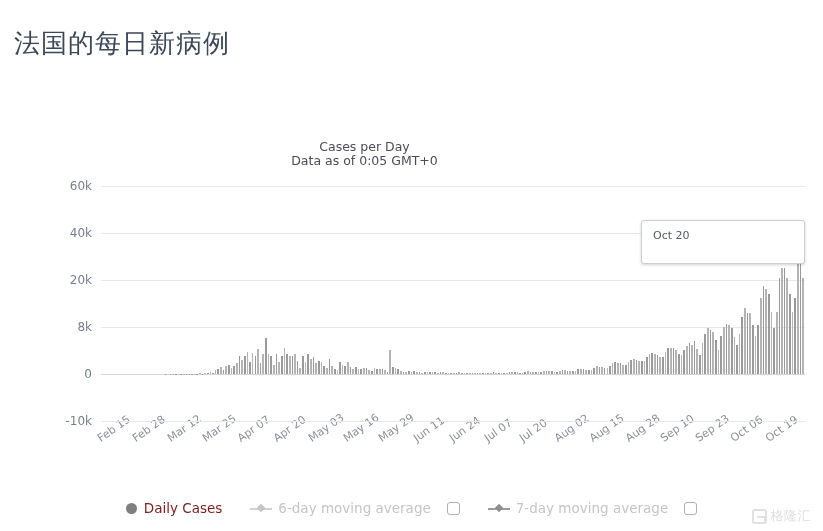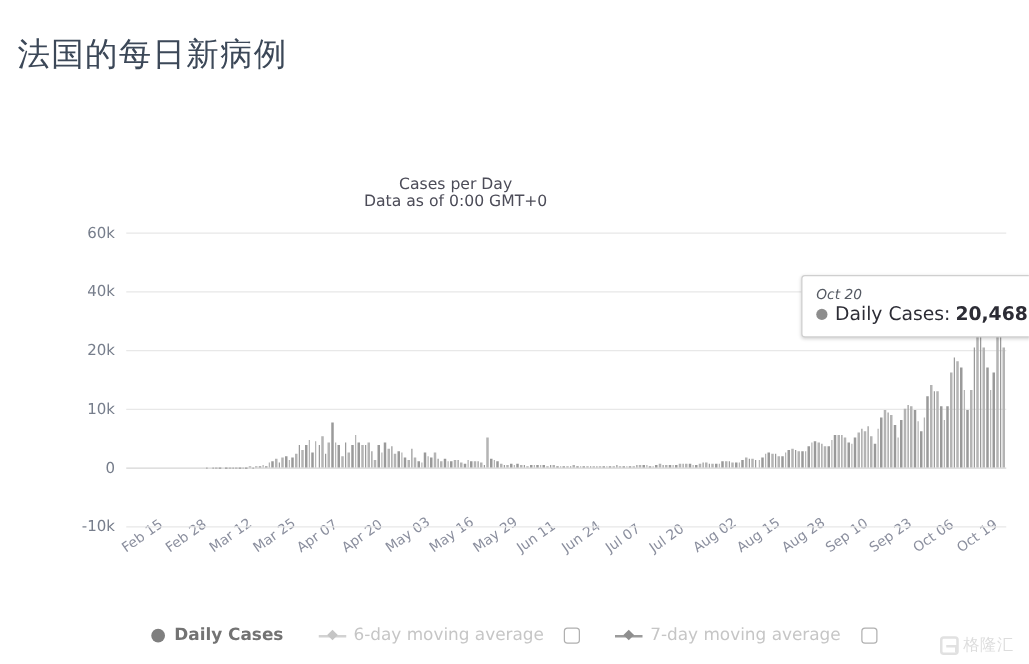--- a/index.html
+++ b/index.html
@@ -107,22 +107,21 @@
     padding: 8px 11px 9px 11px;
     background: #ffffff;
     border: 1px solid #cfcfcf;
     border-radius: 3px;
     box-shadow: 0 1px 3px rgba(0,0,0,.18);
     z-index: 20;
   }
   .tooltip .tt-date {
     font-size: 11px;
     color: #555a63;
-    margin-bottom: 0;
-    font-style: italic;
+    margin-bottom: 12px;
   }
   .tooltip .tt-row {
     display: flex;
     align-items: center;
     font-size: 15px;
     color: #2c2c35;
     white-space: nowrap;
   }
   .tt-dot {
     width: 9px; height: 9px;
@@ -143,22 +142,22 @@
     justify-content: center;
     gap: 0;
     font-size: 13.5px;
   }
   .legend-item {
     display: flex;
     align-items: center;
     margin: 0 14px;
   }
   .legend-item.active .legend-label {
-    color: #737373;
-    font-weight: bold;
+    color: #7f1d1d;
+    font-weight: normal;
   }
   .legend-label { color: #c6c6c6; white-space: nowrap; }
   .lg-dot {
     width: 11px; height: 11px;
     border-radius: 50%;
     background: #7f7f7f;
     margin-right: 7px;
   }
   .lg-line {
     position: relative;
@@ -222,26 +221,26 @@
   }
 </style>
 </head>
 <body>
 
 <div id="page">
 
   <div class="page-title">法国的每日新病例</div>
 
   <div class="chart-sub l1">Cases per Day</div>
-  <div class="chart-sub l2">Data as of 0:00 GMT+0</div>
+  <div class="chart-sub l2">Data as of 0:05 GMT+0</div>
 
   <div id="yticks">
       <div class="ytick" style="top: 415px;">-10k</div>
       <div class="ytick" style="top: 368px;">0</div>
-      <div class="ytick" style="top: 321px;">10k</div>
+      <div class="ytick" style="top: 321px;">8k</div>
       <div class="ytick" style="top: 274px;">20k</div>
       <div class="ytick" style="top: 227px;">40k</div>
       <div class="ytick" style="top: 180px;">60k</div>
     </div>
 
   <div id="xticks">
       <div class="xtick" style="left: 94.6px; top: 434px;">Feb 15</div>
       <div class="xtick" style="left: 129.8px; top: 434px;">Feb 28</div>
       <div class="xtick" style="left: 165px; top: 434px;">Mar 12</div>
       <div class="xtick" style="left: 200.2px; top: 434px;">Mar 25</div>
@@ -511,25 +510,20 @@
         <div class="bar alt" style="left: 690.767px; width: 1.6409px; top: 125.758px; height: 62.2421px;"></div>
         <div class="bar" style="left: 693.414px; width: 1.6409px; top: 112.325px; height: 75.6747px;"></div>
         <div class="bar alt" style="left: 696.06px; width: 1.6409px; top: 62.6228px; height: 125.377px;"></div>
         <div class="bar" style="left: 698.707px; width: 1.6409px; top: 61.5888px; height: 126.411px;"></div>
         <div class="bar alt" style="left: 701.353px; width: 1.6409px; top: 91.8004px; height: 96.1996px;"></div>
       </div>
   </div>
 
   <div class="tooltip">
     <div class="tt-date">Oct 20</div>
-    <div class="tt-row">
-      <span class="tt-dot"></span>
-      <span>Daily Cases:</span>
-      <span class="tt-val">20,468</span>
-    </div>
   </div>
 
   <div class="legend">
     <div class="legend-item active">
       <span class="lg-dot"></span>
       <span class="legend-label">Daily Cases</span>
     </div>
     <div class="legend-item">
       <span class="lg-line"></span>
       <span class="legend-label">6-day moving average</span>

